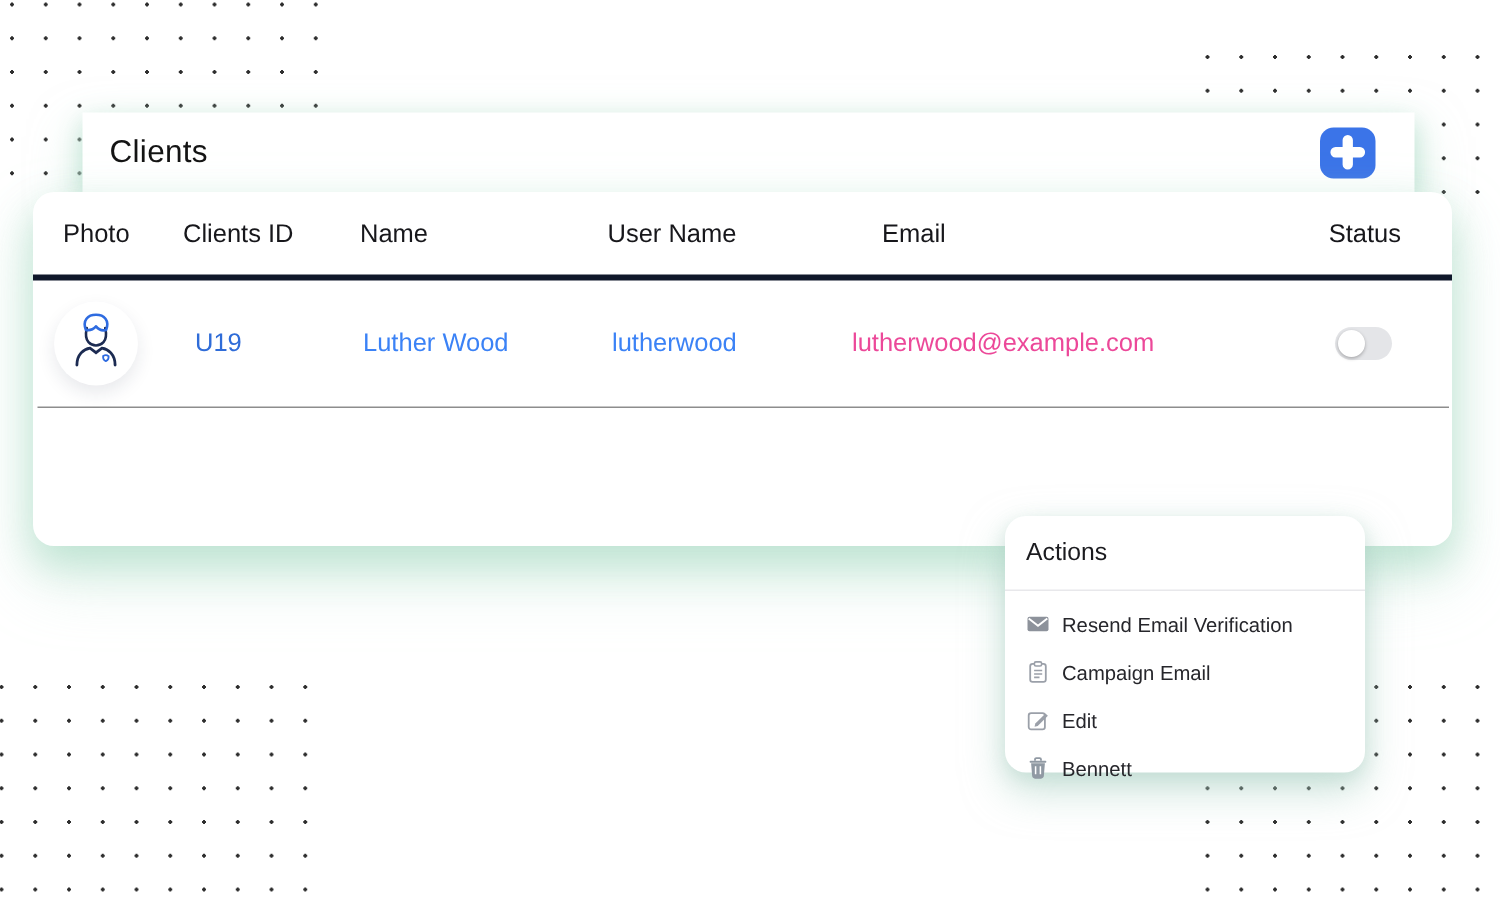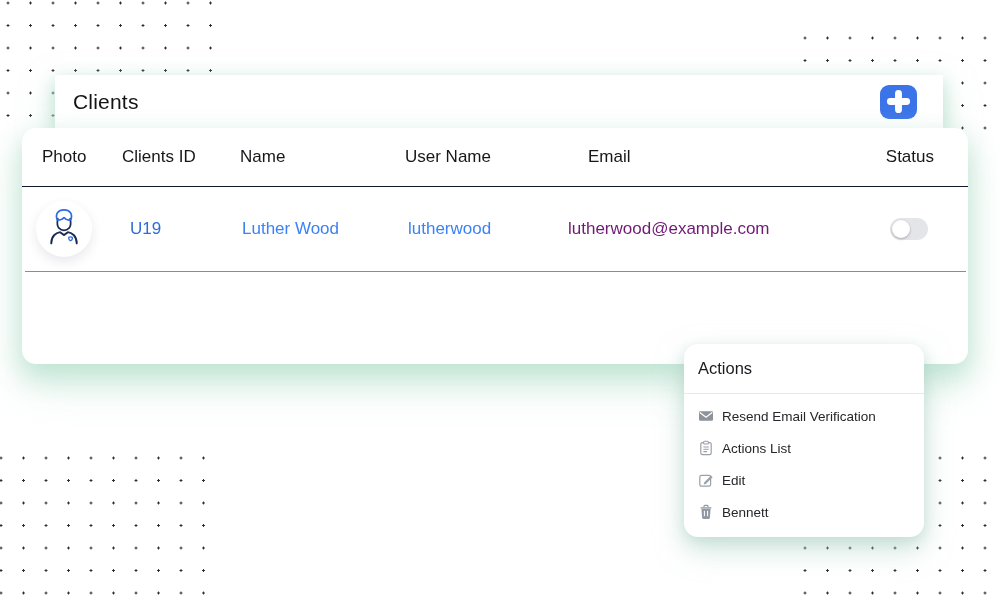--- a/index.html
+++ b/index.html
@@ -24,54 +24,54 @@
     padding:0 26px 0 18px;
     box-shadow:0 6px 16px rgba(183,224,206,0.9), 0 16px 34px rgba(183,224,206,0.5); }
   .page-title { font-size:21px; color:#141414; letter-spacing:.2px; }
   .add-btn { width:37px; height:34px; border:none; border-radius:9px; background:#3b74e8;
     display:flex; align-items:center; justify-content:center; cursor:pointer; padding:0; }
 
   
   .table-card { position:absolute; left:22px; top:128px; width:946px; height:236px;
     background:#fff; border-radius:14px; z-index:3;
     box-shadow:0 12px 26px rgba(183,224,206,0.85), 0 22px 44px rgba(183,224,206,0.4); }
-  .thead { position:relative; height:59px; border-bottom:1px solid #0f172a; }
+  .thead { position:relative; height:59px; border-bottom:4px solid #0f172a; }
   .th, .cell, .toggle { position:absolute; top:50%; transform:translateY(-50%); white-space:nowrap; }
   .th { font-size:17px; color:#17171b; font-weight:500; }
   .th-photo  { left:20px; }
   .th-id     { left:100px; }
   .th-name   { left:218px; }
   .th-user   { left:383px; }
   .th-email  { left:566px; }
   .th-status { right:34px; }
 
   .row { position:relative; height:84px;text-decoration:underline; }
   .row-2 { height:91px; }
   .row-divider { height:0; border-top:1.5px solid #8d8d8d; margin:0 2px 0 3px; }
 
   .cell { font-size:17px; color:#3b82f6; }
   .cell-avatar { left:14px; width:56px; height:56px; border-radius:50%; background:#fff;
     box-shadow:0 5px 12px rgba(30,40,70,0.10); display:flex; align-items:center; justify-content:center; }
   .cell-id    { left:108px; color:#2f6cd8; font-weight:500; text-decoration:none; }
   .cell-name  { left:220px; }
   .cell-user  { left:386px; }
-  .cell-email { left:546px; color:#701a75; text-decoration:none; }
+  .cell-email { left:546px; color:#ec4899; text-decoration:none; }
 
   .toggle { left:868px; width:38px; height:22px; border-radius:12px; cursor:pointer; }
   .toggle .knob { position:absolute; top:2px; width:18px; height:18px; border-radius:50%;
     background:#fff; box-shadow:0 1px 2.5px rgba(0,0,0,0.28); }
   .toggle--off { background:#e4e5e8; }
   .toggle--off .knob { left:2px; }
   .toggle--on  { background:#2e6be0; }
   .toggle--on .knob { right:2px; }
 
   
-  .popup { position:absolute; left:670px; top:344px; width:240px; height:193px;
+  .popup { position:absolute; left:670px; top:344px; width:240px; height:171px;
     background:#fff; border-radius:14px; z-index:5;
-    box-shadow:0 12px 28px rgba(172,210,196,0.6), 0 4px 12px rgba(150,190,175,0.3);margin-left:14px; }
+    box-shadow:0 12px 28px rgba(172,210,196,0.6), 0 4px 12px rgba(150,190,175,0.3); }
   .popup-title { padding:15px 0 15px 14px; font-size:16.5px; color:#1b1b1f; }
   .popup-divider { border-top:1px solid #e8e8eb; }
   .menu { padding-top:6px; }
   .menu-item { display:flex; align-items:center; gap:8px; height:32px; padding-left:14px; cursor:pointer;text-align:center; }
   .menu-item .label { font-size:13.5px; color:#26262b; }
   .mi-icon { width:16px; height:16px; display:flex; align-items:center; justify-content:center; }
 </style>
 </head>
 <body>
 
@@ -140,21 +140,21 @@
       </div>
 
       <div class="menu-item">
         <span class="mi-icon">
           <svg width="16" height="16" viewBox="0 0 16 16" fill="none">
             <rect x="2.8" y="2.6" width="10.4" height="12" rx="1.6" stroke="#9ba0a9" stroke-width="1.2"></rect>
             <rect x="5.6" y="1.2" width="4.8" height="2.8" rx="1" fill="#ffffff" stroke="#9ba0a9" stroke-width="1.1"></rect>
             <path d="M5.4 7 h5.4 M5.4 9.3 h5.4 M5.4 11.6 h3.6" stroke="#9ba0a9" stroke-width="1.05"></path>
           </svg>
         </span>
-        <span class="label">Actions List</span>
+        <span class="label">Campaign Email</span>
       </div>
 
       <div class="menu-item">
         <span class="mi-icon">
           <svg width="16" height="16" viewBox="0 0 16 16" fill="none">
             <rect x="1.8" y="3.4" width="10.8" height="10.8" rx="1.6" stroke="#9ba0a9" stroke-width="1.2"></rect>
             <path d="M6.2 10.4 l6.8 -6.8 l1.6 1.6 -6.8 6.8 -2.1 0.5 z" fill="#9ba0a9"></path>
           </svg>
         </span>
         <span class="label">Edit</span>

